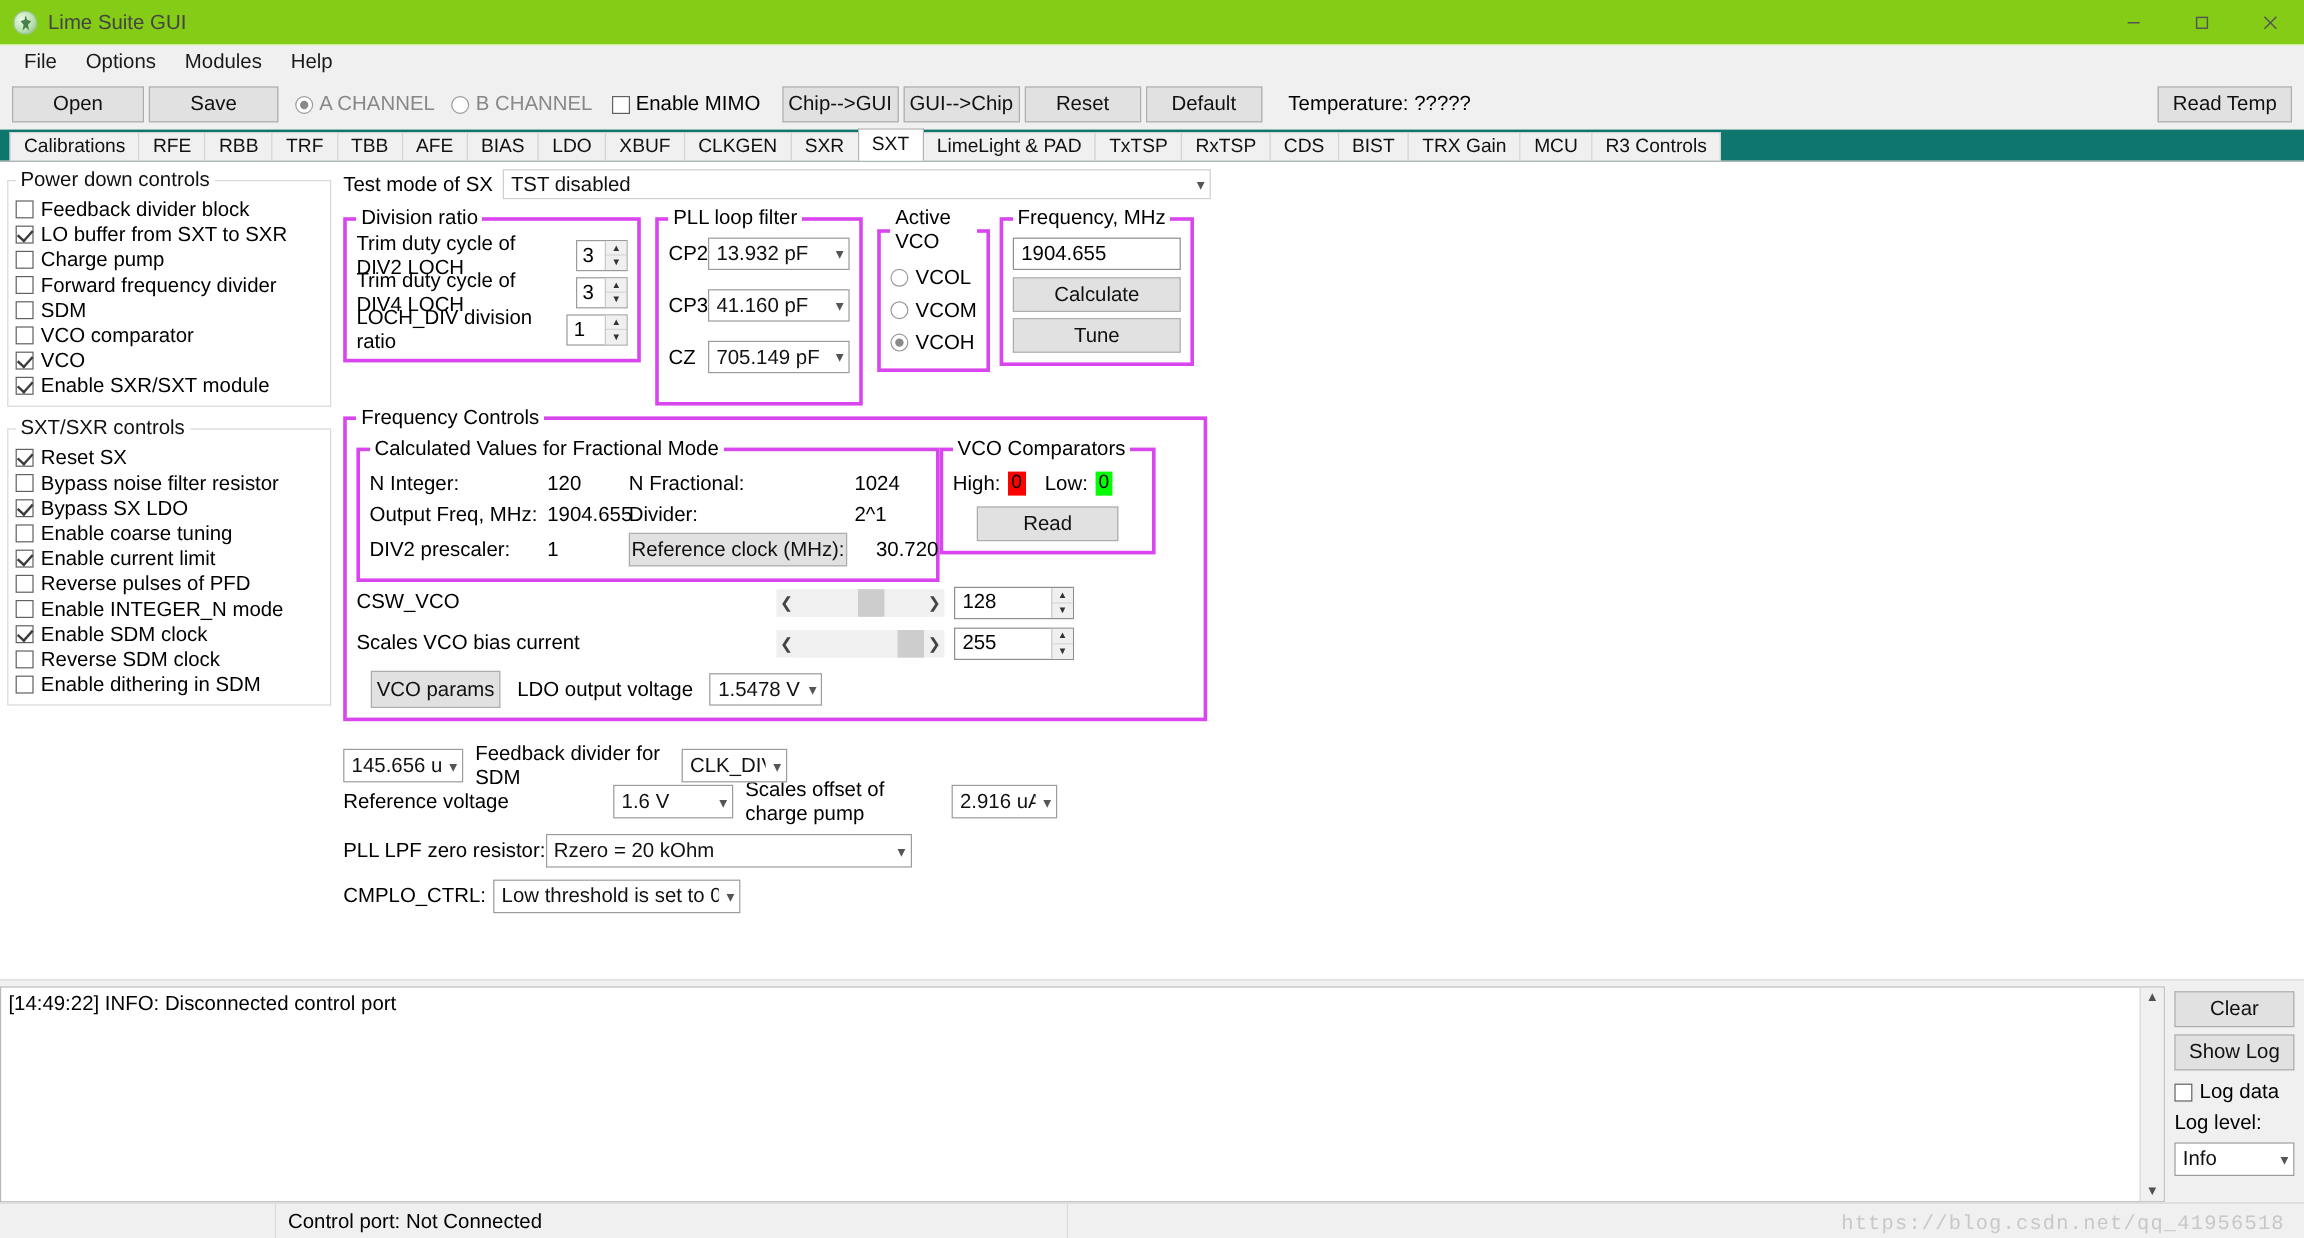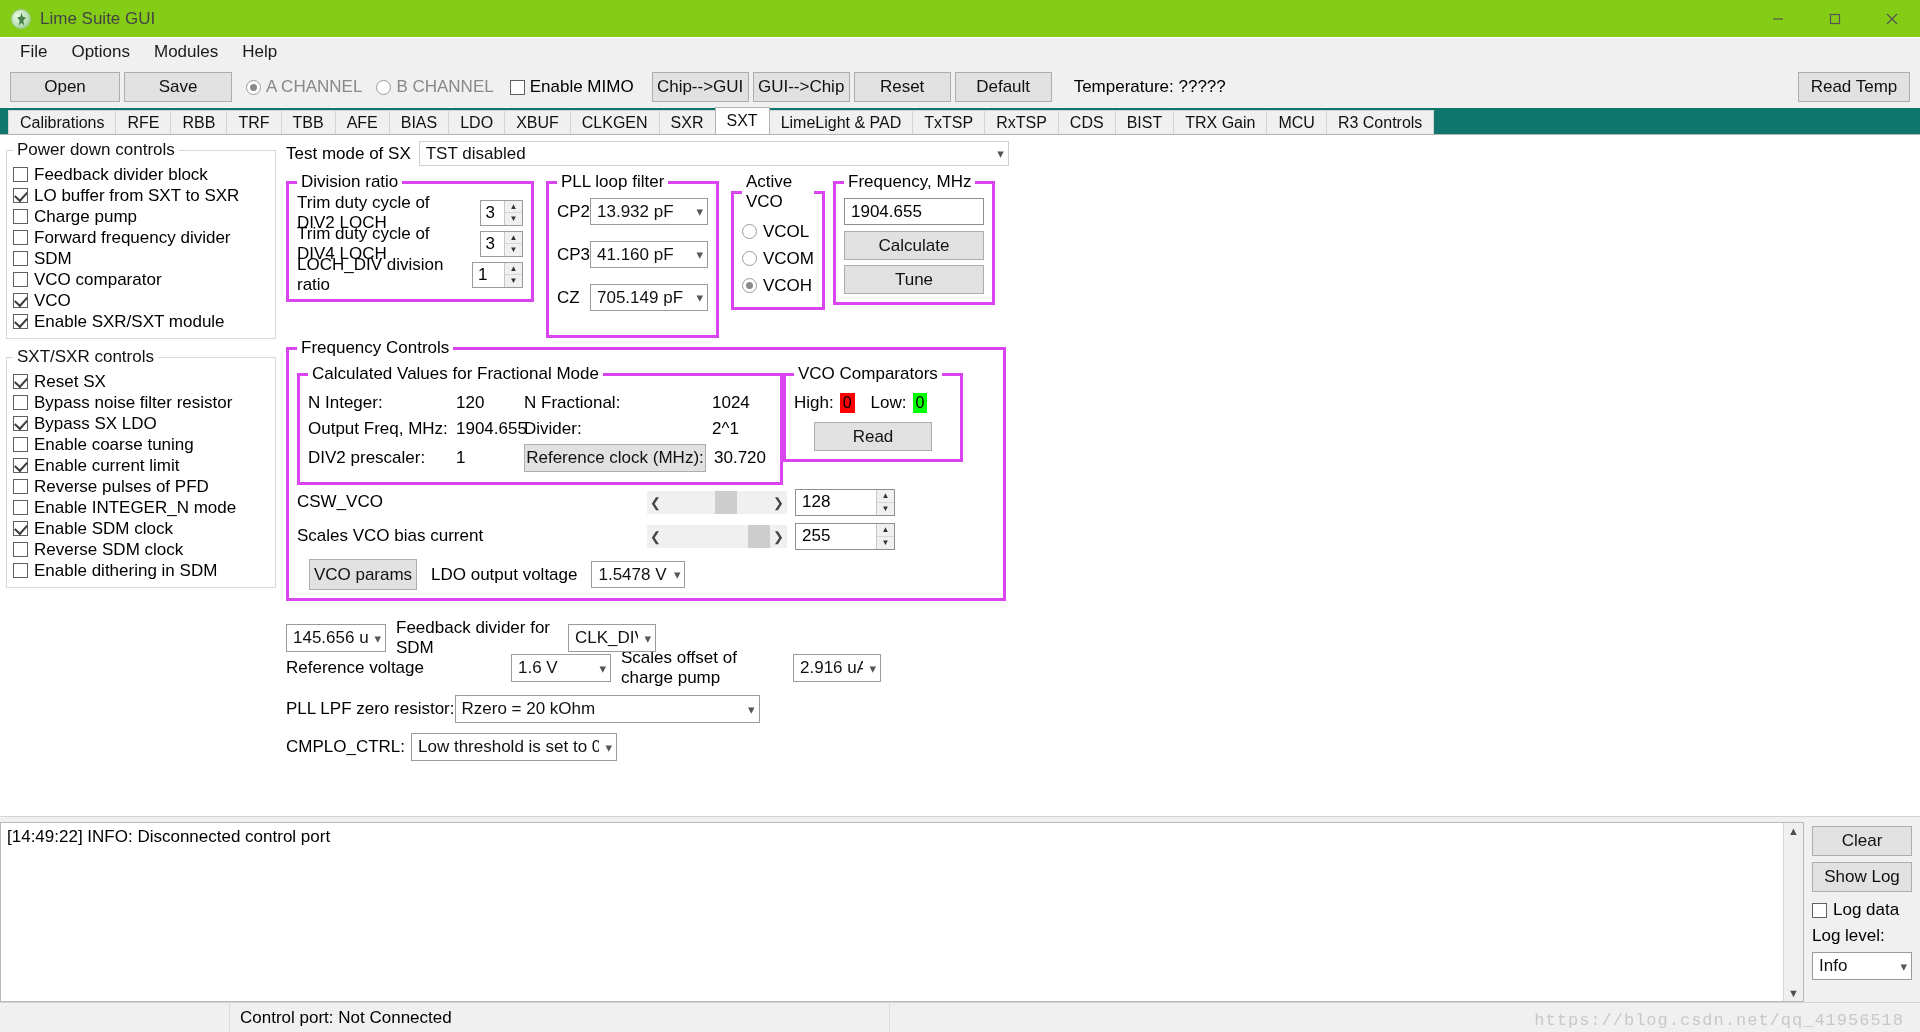--- a/index.html
+++ b/index.html
@@ -508,21 +508,21 @@
             <div class="calc-row">
               <span class="c1">Output Freq, MHz:</span>
               <span class="c2">1904.655</span>
               <span class="c3">Divider:</span>
               <span class="c4">2^1</span>
             </div>
             <div class="calc-row" style="height:32px;">
               <span class="c1">DIV2 prescaler:</span>
               <span class="c2">1</span>
               <span class="btn" style="width:182px; height:28px;">Reference clock (MHz):</span>
-              <span class="c4" style="padding-left:8px;">30.720</span>
+              <span class="c4" style="padding-left:24px;">30.720</span>
             </div>
           </fieldset>
 
           <fieldset class="box vcocmp" style="width:180px;">
             <legend>VCO Comparators</legend>
             <div class="cmp-row">
               <span>High:</span>
               <span class="cmp-val cmp-high">0</span>
               <span style="margin-left:10px;">Low:</span>
               <span class="cmp-val cmp-low">0</span>

